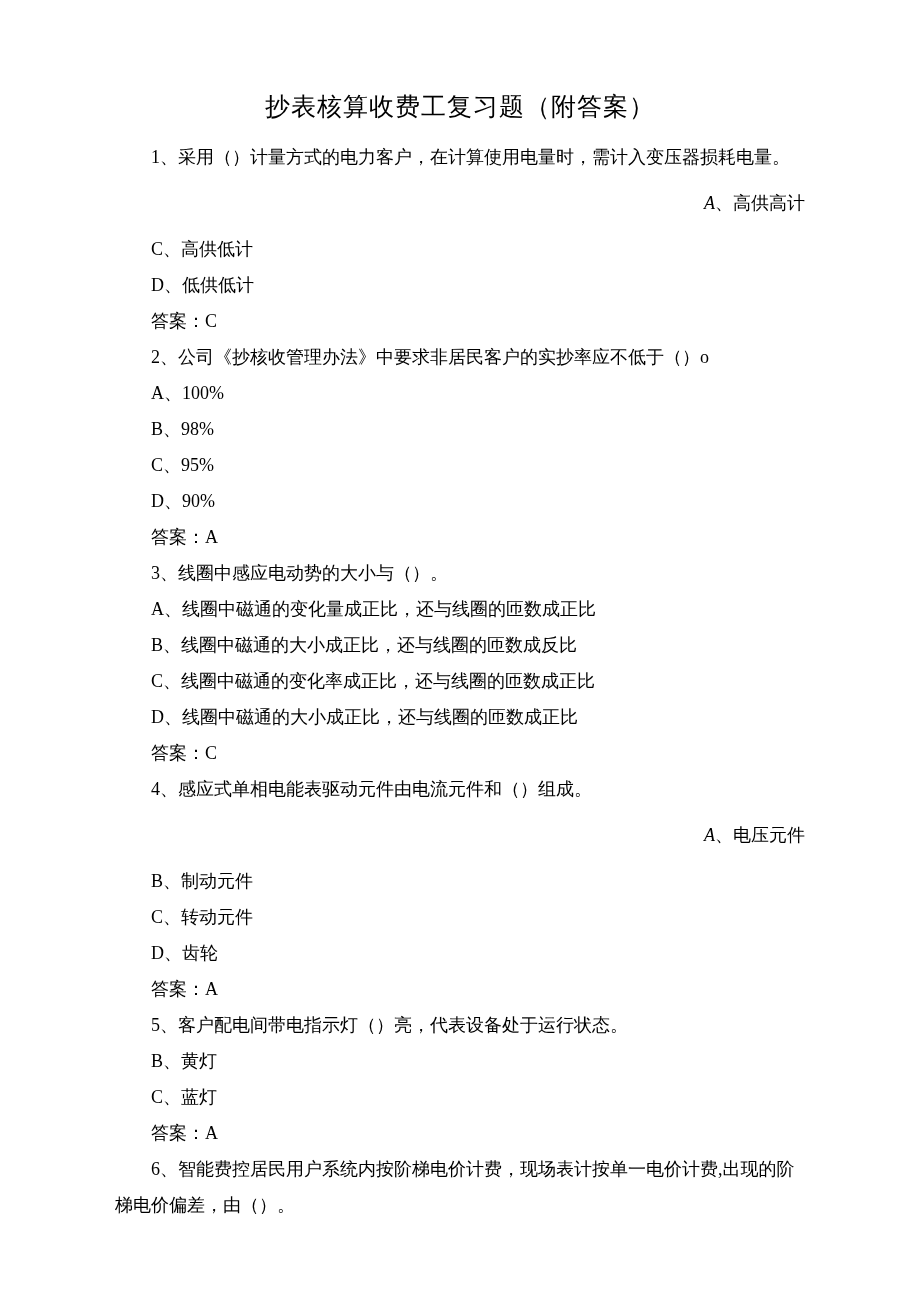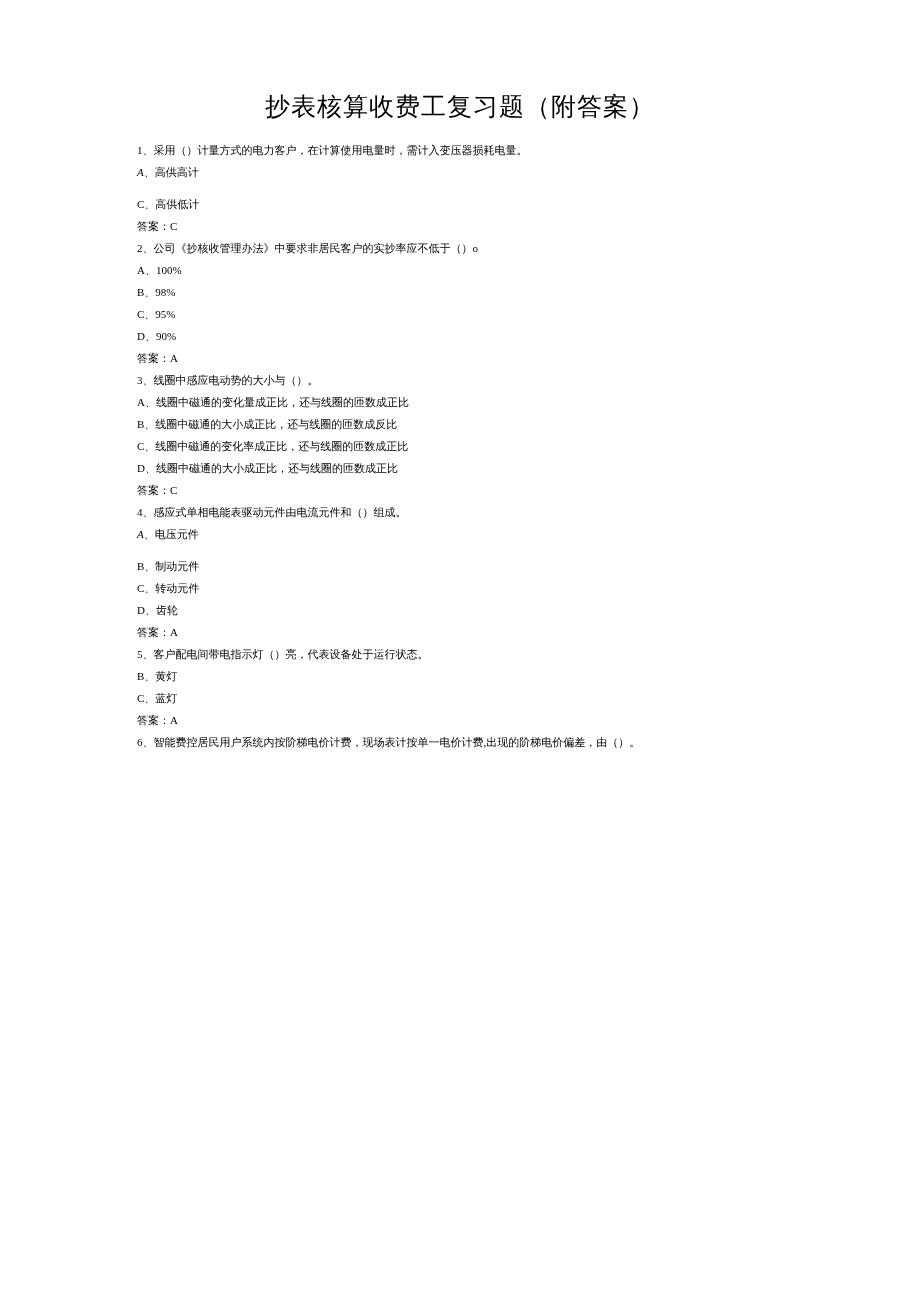--- a/index.html
+++ b/index.html
@@ -16,54 +16,57 @@
     padding: 90px 115px 60px 115px;
   }
   .title {
     text-align: center;
     font-size: 25px;
     font-weight: normal;
     margin-bottom: 16px;
     letter-spacing: 1px;
   }
   .body-text {
-    font-size: 11px;
+    font-size: 18px;
     line-height: 2.0;
   }
   .question-stem {
     text-indent: 2em;
   }
   .option {
     text-indent: 2em;
   }
   .answer {
     text-indent: 2em;
   }
   .spaced {
+    margin-top: 10px;
     margin-bottom: 10px;
+    text-align: right;
   }
   .italic-a {
     font-style: italic;
     font-family: "Times New Roman", serif;
   }
 </style>
 </head>
 <body>
 
 <div class="page">
 
   <div class="title">抄表核算收费工复习题（附答案）</div>
 
   <div class="body-text">
 
     <div class="question-stem">1、采用（）计量方式的电力客户，在计算使用电量时，需计入变压器损耗电量。</div>
     <div class="option spaced">
       <span class="italic-a">A</span><span>、高供高计</span>
     </div>
     <div class="option">C、高供低计</div>
+    <div class="option">D、低供低计</div>
     <div class="answer">答案：C</div>
 
     <div class="question-stem">2、公司《抄核收管理办法》中要求非居民客户的实抄率应不低于（）o</div>
     <div class="option">A、100%</div>
     <div class="option">B、98%</div>
     <div class="option">C、95%</div>
     <div class="option">D、90%</div>
     <div class="answer">答案：A</div>
 
     <div class="question-stem">3、线圈中感应电动势的大小与（）。</div>

